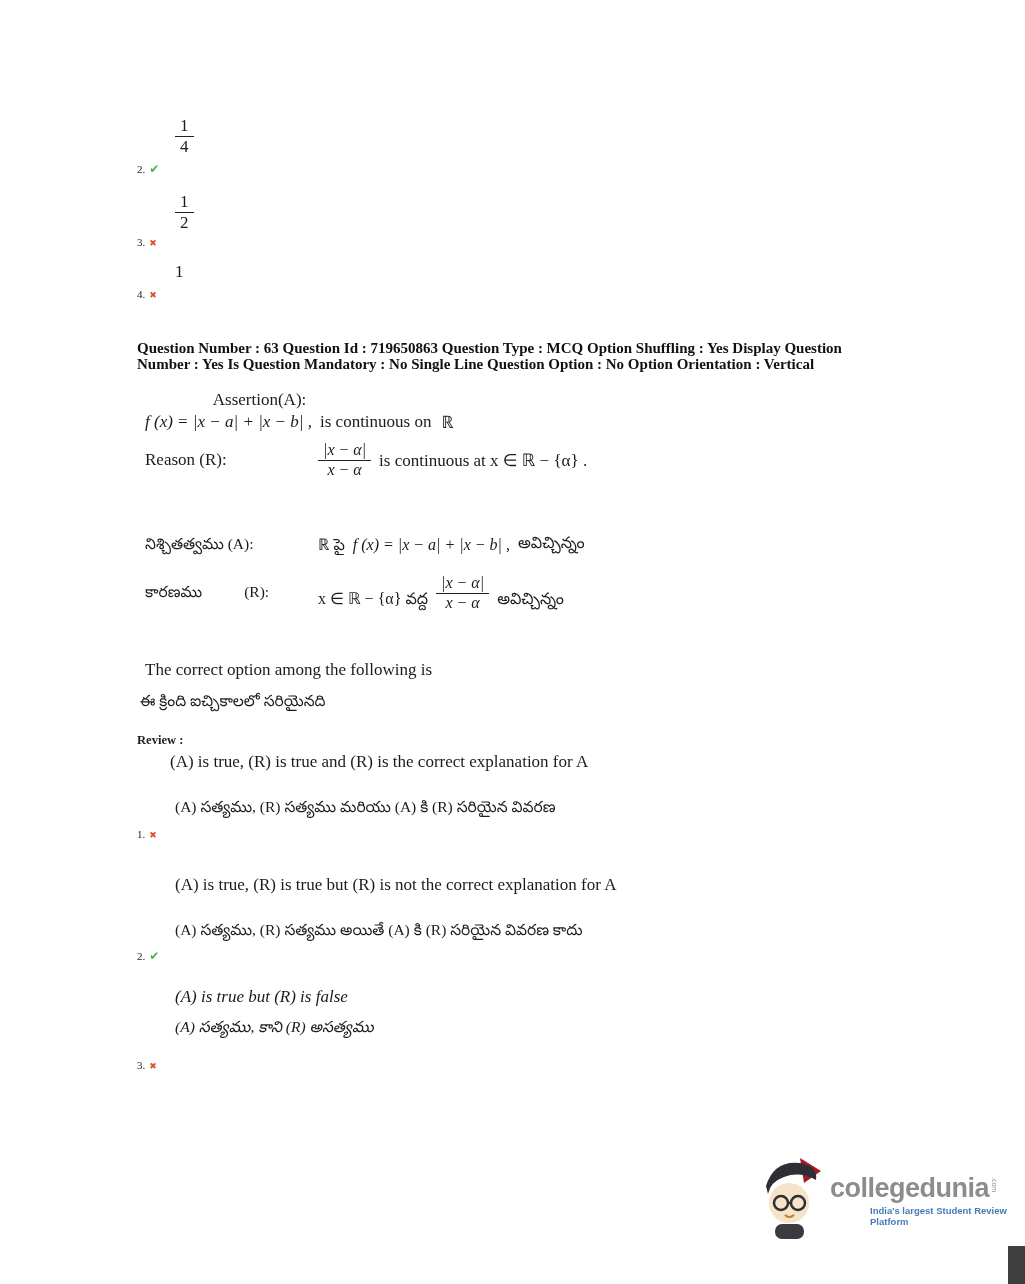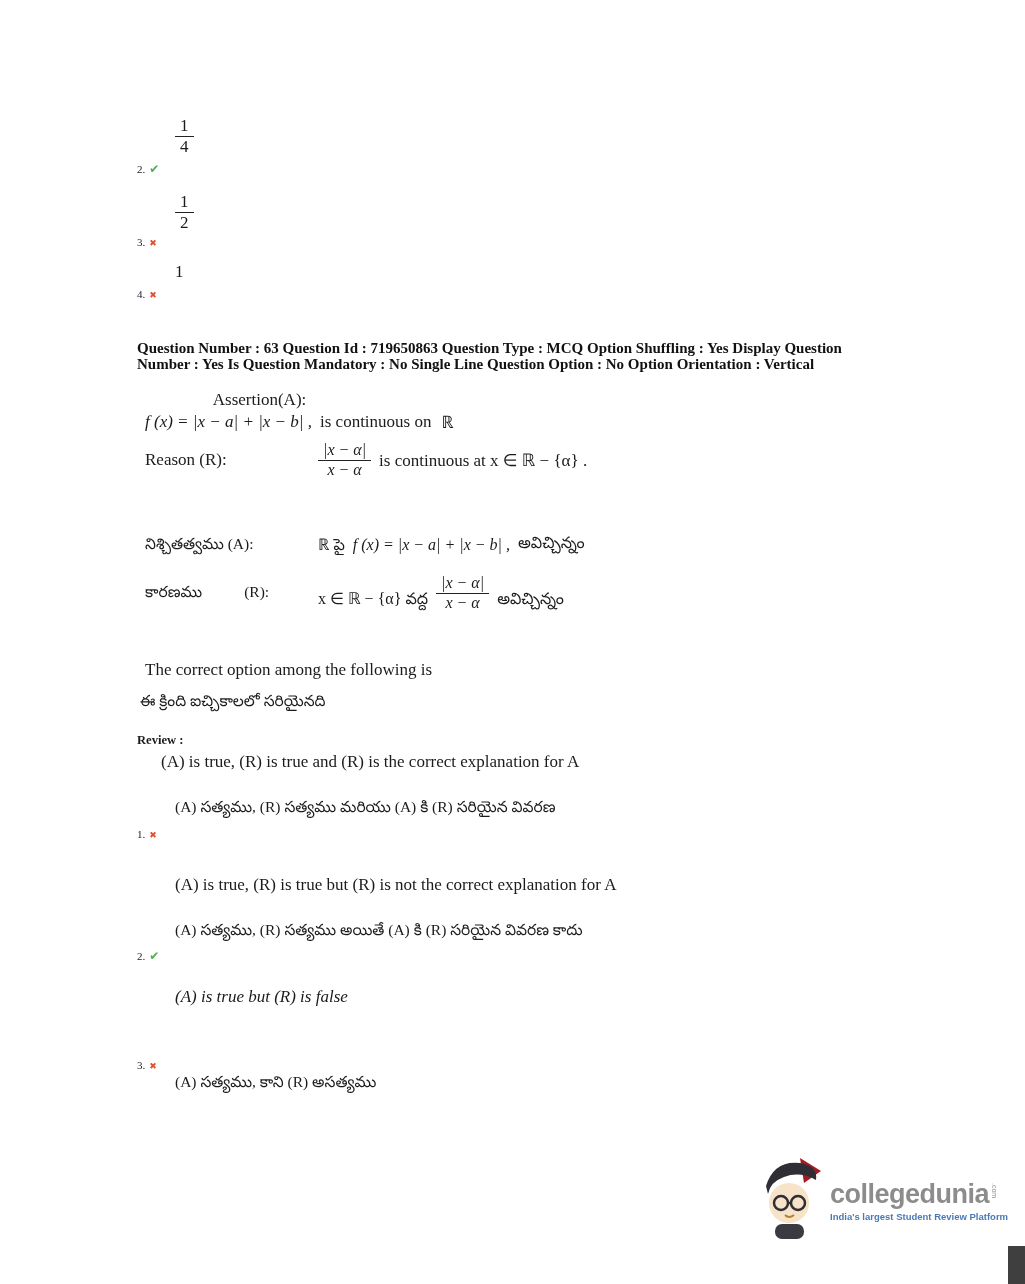--- a/index.html
+++ b/index.html
@@ -133,34 +133,34 @@
       </span>
       <span class="gap8">అవిచ్చిన్నం</span>
     </div>
   </section>
 
   <div class="abs prompt-en" style="left:145px; top:660px;">The correct option among the following is</div>
   <div class="abs prompt-te" style="left:140px; top:692px;">ఈ క్రింది ఐచ్చికాలలో సరియైనది</div>
 
   <div class="abs options-label" style="left:137px; top:733px;">Review :</div>
 
-  <div class="abs opt-en" style="left:161px; top:752px;">(A) is true, (R) is true and (R) is the correct explanation for A</div>
+  <div class="abs opt-en" style="left:170px; top:752px;">(A) is true, (R) is true and (R) is the correct explanation for A</div>
   <div class="abs opt-te" style="left:175px; top:798px;">(A) సత్యము, (R) సత్యము మరియు (A) కి (R) సరియైన వివరణ</div>
   <div class="abs opt-tag" style="left:137px; top:828px;">
     <span>1.</span><span class="mark wrong" style="color: rgb(224, 80, 45);">✖</span>
   </div>
 
   <div class="abs opt-en" style="left:175px; top:875px;">(A) is true, (R) is true but (R) is not the correct explanation for A</div>
   <div class="abs opt-te" style="left:175px; top:921px;">(A) సత్యము, (R) సత్యము అయితే (A) కి (R) సరియైన వివరణ కాదు</div>
   <div class="abs opt-tag" style="left:137px; top:949px;">
     <span>2.</span><span class="mark correct" style="color: rgb(76, 175, 80);">✔</span>
   </div>
 
   <div class="abs opt-en" style="left:175px; top:987px;font-style:italic;">(A) is true but (R) is false</div>
-  <div class="abs opt-te" style="left:175px; top:1073px;">(A) సత్యము, కాని (R) అసత్యము</div>
+  <div class="abs opt-te" style="left:175px; top:1018px;font-style:italic;">(A) సత్యము, కాని (R) అసత్యము</div>
   <div class="abs opt-tag" style="left:137px; top:1059px;">
     <span>3.</span><span class="mark wrong" style="color: rgb(224, 80, 45);">✖</span>
   </div>
 
   <div class="abs branding" style="left:762px; top:1158px; width:255px;">
     <span>
       <svg width="60" height="82" viewBox="0 0 60 82">
         <polygon points="38,0 59,13 42,25" fill="#a11d22"></polygon>
         <path d="M4,28 Q12,2 38,5 Q56,8 54,22 Q38,13 22,19 Q8,24 6,36 Z" fill="#2e2e34"></path>
         <circle cx="27" cy="45" r="20" fill="#f6e3c8"></circle>
@@ -169,19 +169,19 @@
         <line x1="26" y1="45" x2="29" y2="45" stroke="#2e2e34" stroke-width="2.5"></line>
         <path d="M23,57 Q27,61 32,57" stroke="#b5802f" stroke-width="2" fill="none"></path>
         <rect x="13" y="66" width="29" height="15" rx="7" fill="#3a3a40"></rect>
       </svg>
     </span>
     <span class="brand-text">
       <span class="brand-name-row">
         <span class="brand-name" style="color: rgb(140, 140, 140);">collegedunia</span>
         <span class="brand-suffix">.com</span>
       </span>
-      <span class="brand-tagline" style="color: rgb(74, 122, 181);">India's largest Student Review Platform</span>
+      <span class="brand-tagline" style="color: rgb(74, 122, 181); margin-left: 40px;">India's largest Student Review Platform</span>
     </span>
   </div>
 
   <div class="abs corner-strip" style="left:1008px; top:1246px; width:17px; height:38px;"></div>
 
 </main>
 
 </body></html>

